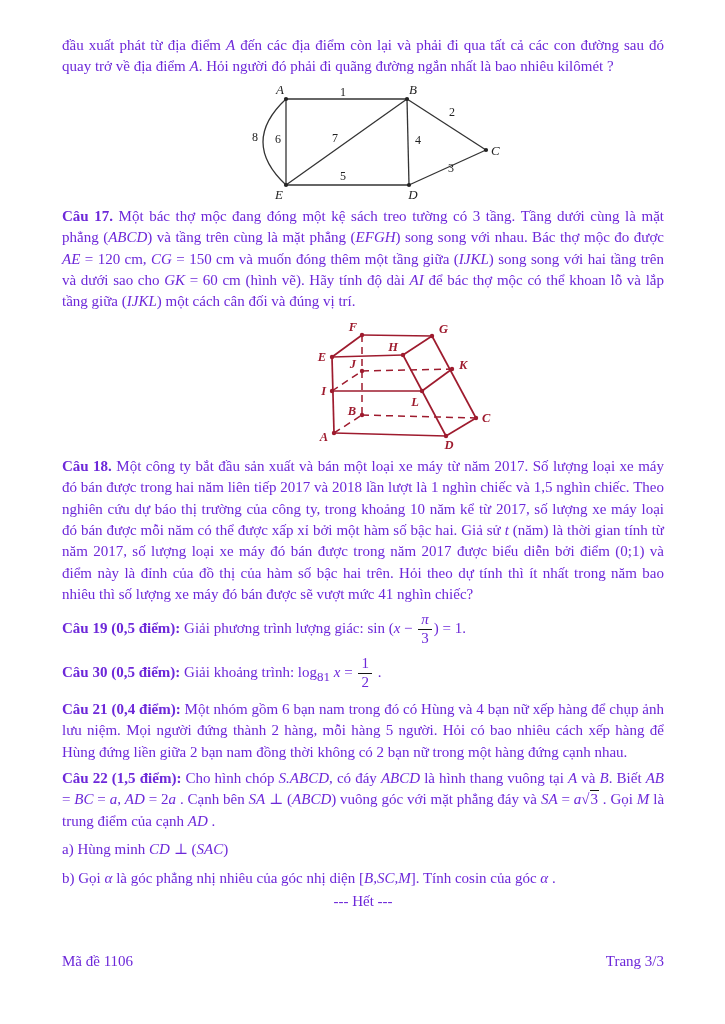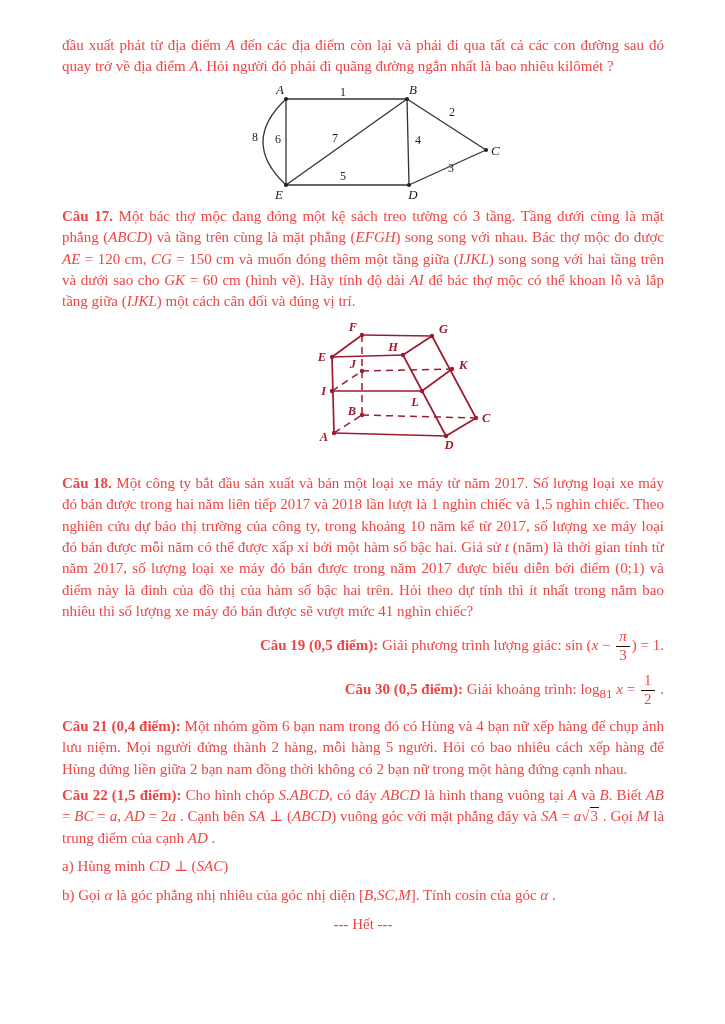--- a/index.html
+++ b/index.html
@@ -1,40 +1,40 @@
 <!DOCTYPE html>
 <html><head>
 <meta charset="utf-8">
 <style>
   html,body{margin:0;padding:0;background:#e8e8e8;}
   .page{width:725px;height:1024px;background:#ffffff;position:relative;overflow:hidden;
-        font-family:"Liberation Serif","DejaVu Serif",serif;font-size:15px;color:#ef4444;}
+        font-family:"Liberation Serif","DejaVu Serif",serif;font-size:15px;color:#6d28d9;}
   .content{position:absolute;left:62px;top:0;width:602px;}
   .para{text-align:justify;line-height:21.4px;}
   .b{font-weight:bold;}
   .i{font-style:italic;}
   .p-intro{margin-top:35px;}
   .fig1wrap{margin-top:3px;height:124px;}
   .fig1{margin-left:170px;display:block;}
   .q17{margin-top:1px;}
   .fig2wrap{margin-top:3px;height:138px;}
   .fig2{margin-left:237px;display:block;}
-  .q18{margin-top:19px;}
+  .q18{margin-top:2px;}
   .heading{margin-top:22px;font-weight:bold;}
-  .q19,.q20{display:flex;align-items:center;min-height:40px;margin-top:4px;justify-content:flex-end;}
+  .q19,.q20{display:flex;align-items:center;min-height:40px;margin-top:4px;}
   .q19 .rich-inline,.q20 .rich-inline{display:inline;}
   .frac{display:inline-block;text-align:center;vertical-align:middle;line-height:1.05;margin:0 2px;}
   .frac .num{display:block;border-bottom:1px solid #141414;padding:0 3px 1px;}
   .frac .den{display:block;padding-top:1px;}
   sub{font-size:13px;line-height:0;}
   .sqrt .rad{border-top:1px solid #141414;padding:0 1px;}
   .q21{margin-top:5px;}
   .q22{margin-top:5px;}
   .sub-item{margin-top:7px;line-height:21.4px;}
-  .end-marker{margin-top:10px;text-align:center;}
+  .end-marker{margin-top:4px;text-align:center;}
   .footer{position:absolute;left:62px;top:953px;width:602px;display:flex;justify-content:space-between;}
   svg text{font-family:"Liberation Serif","DejaVu Serif",serif;}
   .gvlabel{font-style:italic;font-size:13px;fill:#222;}
   .gelabel{font-size:12px;fill:#222;}
   .svlabel{font-style:italic;font-weight:bold;font-size:12.5px;fill:#9e1b2e;}
 </style>
 </head>
 <body>
 
 <div class="page">
@@ -150,13 +150,17 @@
     <div class="para q21"><span class="b">Câu 21 (0,4 điểm):</span><span> Một nhóm gồm 6 bạn nam trong đó có Hùng và 4 bạn nữ xếp hàng để chụp ảnh lưu niệm. Mọi người đứng thành 2 hàng, mỗi hàng 5 người. Hỏi có bao nhiêu cách xếp hàng để Hùng đứng liền giữa 2 bạn nam đồng thời không có 2 bạn nữ trong một hàng đứng cạnh nhau.</span></div>
 
     <div class="para q22"><span class="b">Câu 22 (1,5 điểm):</span><span> Cho hình chóp </span><span class="i">S.ABCD</span><span>, có đáy </span><span class="i">ABCD</span><span> là hình thang vuông tại </span><span class="i">A</span><span> và </span><span class="i">B</span><span>. Biết </span><span class="i">AB</span><span> = </span><span class="i">BC</span><span> = </span><span class="i">a</span><span>, </span><span class="i">AD</span><span> = 2</span><span class="i">a</span><span> . Cạnh bên </span><span class="i">SA</span><span> ⊥ (</span><span class="i">ABCD</span><span>) vuông góc với mặt phẳng đáy và </span><span class="i">SA</span><span> = </span><span class="i">a</span><span class="sqrt">√<span class="rad">3</span></span><span> . Gọi </span><span class="i">M</span><span> là trung điểm của cạnh </span><span class="i">AD</span><span> .</span></div>
 
     <div class="sub-item"><span>a) Hùng minh </span><span class="i">CD</span><span> ⊥ (</span><span class="i">SAC</span><span>)</span></div>
     <div class="sub-item"><span>b) Gọi </span><span class="i">α</span><span> là góc phẳng nhị nhiêu của góc nhị diện [</span><span class="i">B,SC,M</span><span>]. Tính cosin của góc </span><span class="i">α</span><span> .</span></div>
 
     <div class="end-marker">--- Hết ---</div>
   </div>
 
+  <div class="footer">
+    <span>Mã đề 1106</span>
+    <span>Trang 3/3</span>
+  </div>
 </div>
 
 </body></html>

